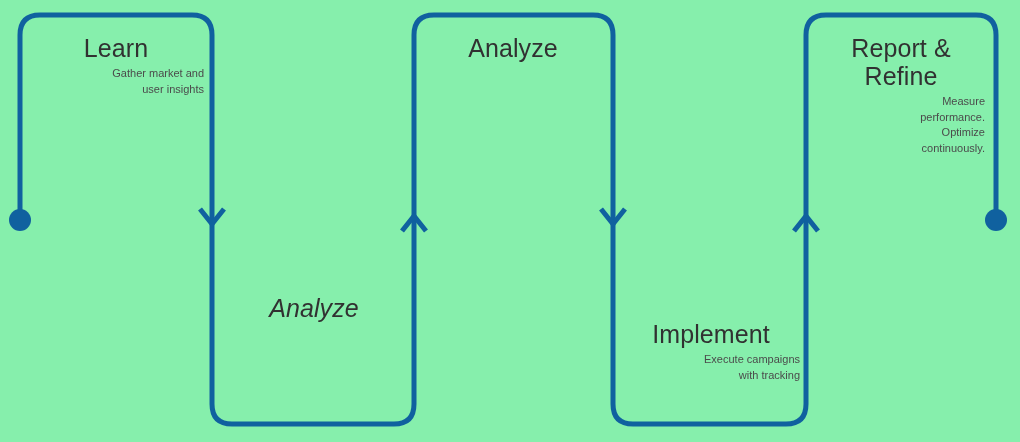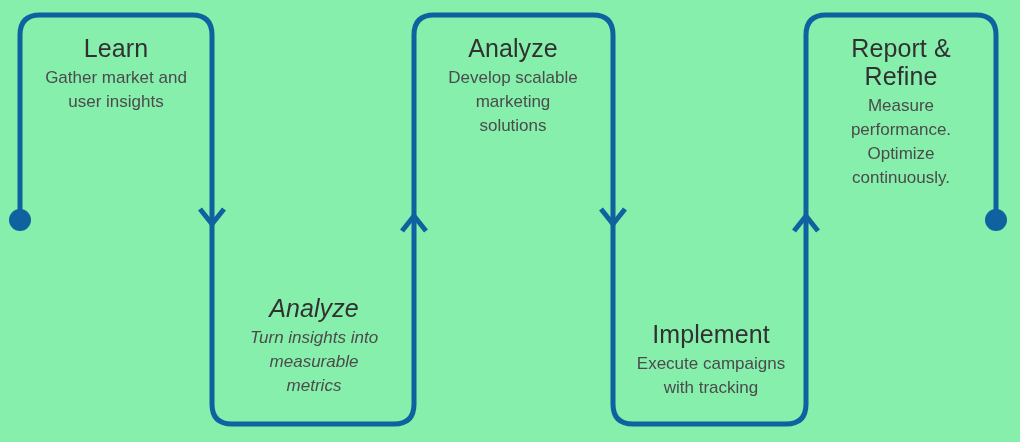--- a/index.html
+++ b/index.html
@@ -34,26 +34,27 @@
   .stage-title {
     font-size: 25px;
     line-height: 1.12;
     color: #313131;
     font-weight: 400;
     letter-spacing: 0.1px;
     margin: 0 0 4px 0;
     white-space: pre-line;
   }
   .stage-desc {
-    font-size: 17px;
+    font-size: 11px;
     line-height: 1.42;
     color: #4b4b4b;
     font-weight: 400;
     margin: 0;
     white-space: pre-line;
+    text-align: right;
   }
 </style>
 </head>
 <body>
 
 <div id="diagram-root">
 
   <svg id="flow-svg" viewBox="0 0 1020 442" xmlns="http://www.w3.org/2000/svg">
 
     <path d="M 20 220 L 20 35 Q 20 15 40 15 L 192 15 Q 212 15 212 35 L 212 224" fill="none" stroke="#10619f" stroke-width="5" stroke-linecap="butt"></path>
@@ -87,30 +88,24 @@
   </svg>
 
   <div class="stage-label" style="left:28px; top:34px; width:176px;">
     <div class="stage-title">Learn</div>
     <div class="stage-desc">Gather market and
 user insights</div>
   </div>
 
   <div class="stage-label" style="left:224px; top:294px; width:180px;font-style:italic;">
     <div class="stage-title">Analyze</div>
-    <div class="stage-desc">Turn insights into
-measurable
-metrics</div>
   </div>
 
   <div class="stage-label" style="left:423px; top:34px; width:180px;">
     <div class="stage-title">Analyze</div>
-    <div class="stage-desc">Develop scalable
-marketing
-solutions</div>
   </div>
 
   <div class="stage-label" style="left:817px; top:34px; width:168px;">
     <div class="stage-title">Report &amp;
 Refine</div>
     <div class="stage-desc">Measure
 performance.
 Optimize
 continuously.</div>
   </div>

